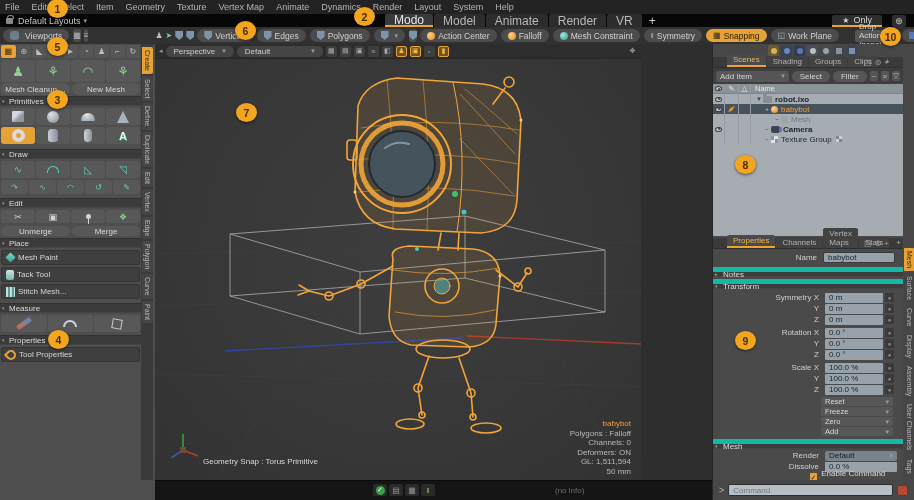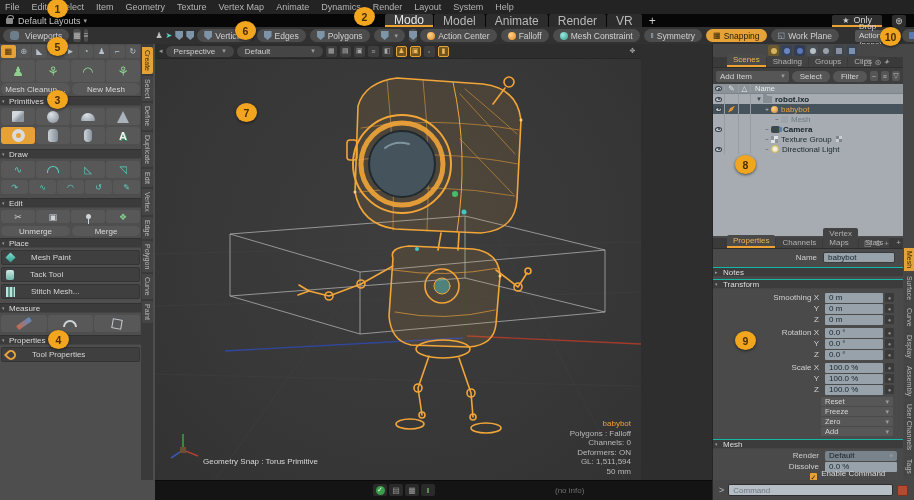--- a/index.html
+++ b/index.html
@@ -63,21 +63,21 @@
   .cone{width:0;height:0;border-left:6px solid transparent;border-right:6px solid transparent;border-bottom:12px solid #aab3bb;}
   .torus{width:13px;height:13px;border-radius:50%;border:4px solid #d7dce0;}
   .cyl{width:10px;height:13px;background:linear-gradient(90deg,#c9cfd4,#858f99);border-radius:4px 4px 3px 3px;}
   .capsule{width:8px;height:13px;background:linear-gradient(90deg,#cdd3d7,#8a949e);border-radius:5px;}
   .textA{color:#f2f2f2;font-weight:bold;font-size:11px;text-shadow:1px 1px 0 #3aa06a;}
   .arc{width:12px;height:7px;border:1.5px solid #5ad0c2;border-bottom:none;border-radius:12px 12px 0 0;}
   .tealglyph{color:#5ad0c2;font-size:10px;}
   .pin{width:5px;height:5px;border-radius:50%;background:#cfd4d8;position:relative;}
   .pin:after{content:"";position:absolute;left:2px;top:5px;width:1px;height:5px;background:#cfd4d8;}
   .placeitem{position:absolute;left:1px;width:139px;height:15px;background:#3f3f3f;border:1px solid #343434;
-             border-radius:2px;display:flex;align-items:center;gap:16px;padding-left:4px;color:#d5d5d5;font-size:8px;}
+             border-radius:2px;display:flex;align-items:center;gap:3px;padding-left:4px;color:#d5d5d5;font-size:8px;}
   .diamond{width:9px;height:9px;background:linear-gradient(135deg,#7fe0d2,#2f9a8c);transform:rotate(45deg) scale(.8);}
   .tackico{width:8px;height:10px;background:linear-gradient(180deg,#cfe8e4,#6fb8ac);border-radius:2px;}
   .stitchico{width:9px;height:10px;background:repeating-linear-gradient(90deg,#bfe2da 0 2px,#5f988e 2px 4px);}
   .ruler{width:16px;height:5px;background:linear-gradient(90deg,#c86a4a,#5a8ac0);transform:rotate(-35deg);border-radius:1px;}
   .protract{width:14px;height:7px;border:2px solid #cfd4d8;border-bottom:none;border-radius:14px 14px 0 0;}
   .mcube{width:10px;height:10px;border:1.5px solid #c9ced2;transform:rotate(10deg);}
   .wrench{width:10px;height:10px;border:2px solid #e8a33d;border-radius:50% 50% 50% 0;transform:rotate(45deg);}
   .sb-tabs{position:absolute;left:141px;top:44px;width:12px;height:436px;background:#3a3a3a;display:flex;
            flex-direction:column;gap:2px;padding-top:3px;align-items:center;z-index:3;}
   .vtab{writing-mode:vertical-rl;font-size:7px;color:#b8b8b8;background:#454545;border-radius:0 2px 2px 0;
@@ -145,21 +145,21 @@
   .lightico{width:8px;height:8px;border-radius:50%;background:radial-gradient(circle,#f5f0d8 30%,#c9b45a 70%);margin-right:3px;}
   .checker{width:6px;height:6px;margin-left:4px;background:conic-gradient(#c9ced2 0 25%,#7e868c 0 50%,#c9ced2 0 75%,#7e868c 0);}
   .boldname{font-weight:bold;color:#16222a;}
 
   
   .props{position:absolute;left:0;top:192px;width:190px;height:244px;background:#4a4a4a;}
   .namerow{position:absolute;top:15px;left:0;width:190px;height:13px;display:flex;align-items:center;}
   .flabel{width:110px;text-align:right;padding-right:6px;color:#cfcfcf;font-size:8px;}
   .ffield{width:64px;height:11px;background:#97a2aa;border-radius:2px;color:#17262f;font-size:8px;
           display:flex;align-items:center;padding:0 4px;border:1px solid #3a3a3a;}
-  .sechdr{position:absolute;left:0;width:190px;height:10px;background:#3c3c3c;border-top:1px solid #14b8a6;
+  .sechdr{position:absolute;left:0;width:190px;height:10px;background:#3c3c3c;border-top:5px solid #14b8a6;
           border-bottom:1px solid #454545;color:#dedede;display:flex;align-items:center;padding-left:10px;font-size:8px;}
   .sechdr:before{content:"▾";position:absolute;left:2px;font-size:5px;color:#9a9a9a;}
   .sechdr.closed:before{content:"▸";}
   .trow{position:absolute;left:0;width:190px;height:11px;display:flex;align-items:center;}
   .trow .flabel{width:112px;}
   .tfield{width:58px;height:10px;background:#97a2aa;border-radius:1px;color:#17262f;font-size:8px;
           display:flex;align-items:center;padding:0 4px;}
   .chanbtn{width:9px;height:9px;background:#3a3a3a;border-radius:1px;margin-left:2px;display:flex;
            align-items:center;justify-content:center;color:#8d8d8d;font-size:6px;}
   .pbtn{position:absolute;left:108px;width:72px;height:9px;background:#575757;border-radius:1px;color:#d8d8d8;
@@ -693,32 +693,20 @@
         <span class="c1"></span>
           <span class="c2"></span>
           <span class="c3"></span>
         <span class="cn" style="display:flex;align-items:center;padding-left:12px;">
           <span class="twig">−</span>
           <span class="texico"></span>
           <span>Texture Group</span>
           <span class="checker"></span>
         </span>
       </div>
-      <div class="lrow">
-        <span class="c1">
-            <span class="eye"></span>
-          </span>
-        <span class="c2"></span>
-          <span class="c3"></span>
-        <span class="cn" style="display:flex;align-items:center;padding-left:12px;">
-          <span class="twig">−</span>
-          <span class="lightico"></span>
-          <span>Directional Light</span>
-        </span>
-      </div>
     </div>
 
     <div class="props">
       <div class="ptabs" style="top:2px;">
         <div class="ptab active">Properties</div>
         <div class="ptab">Channels</div>
         <div class="ptab">Vertex Maps</div>
         <div class="ptab">Stats</div>
         <div class="ptab plus">+</div>
         <div class="ptabicons">
@@ -728,21 +716,21 @@
         </div>
       </div>
       <div class="namerow">
         <span class="flabel">Name</span>
         <div class="ffield" style="width:72px;">babybot</div>
       </div>
       <div class="sechdr closed" style="top:31px;">Notes</div>
       <div class="sechdr" style="top:43px;">Transform</div>
 
       <div class="trow" style="top:56px;">
-        <span class="flabel">Smoothing X</span>
+        <span class="flabel">Symmetry X</span>
         <div class="tfield">0 m</div>
         <span class="chanbtn">●</span>
       </div>
       <div class="trow" style="top:67px;">
         <span class="flabel">Y</span>
         <div class="tfield">0 m</div>
         <span class="chanbtn">●</span>
       </div>
       <div class="trow" style="top:78px;">
         <span class="flabel">Z</span>

